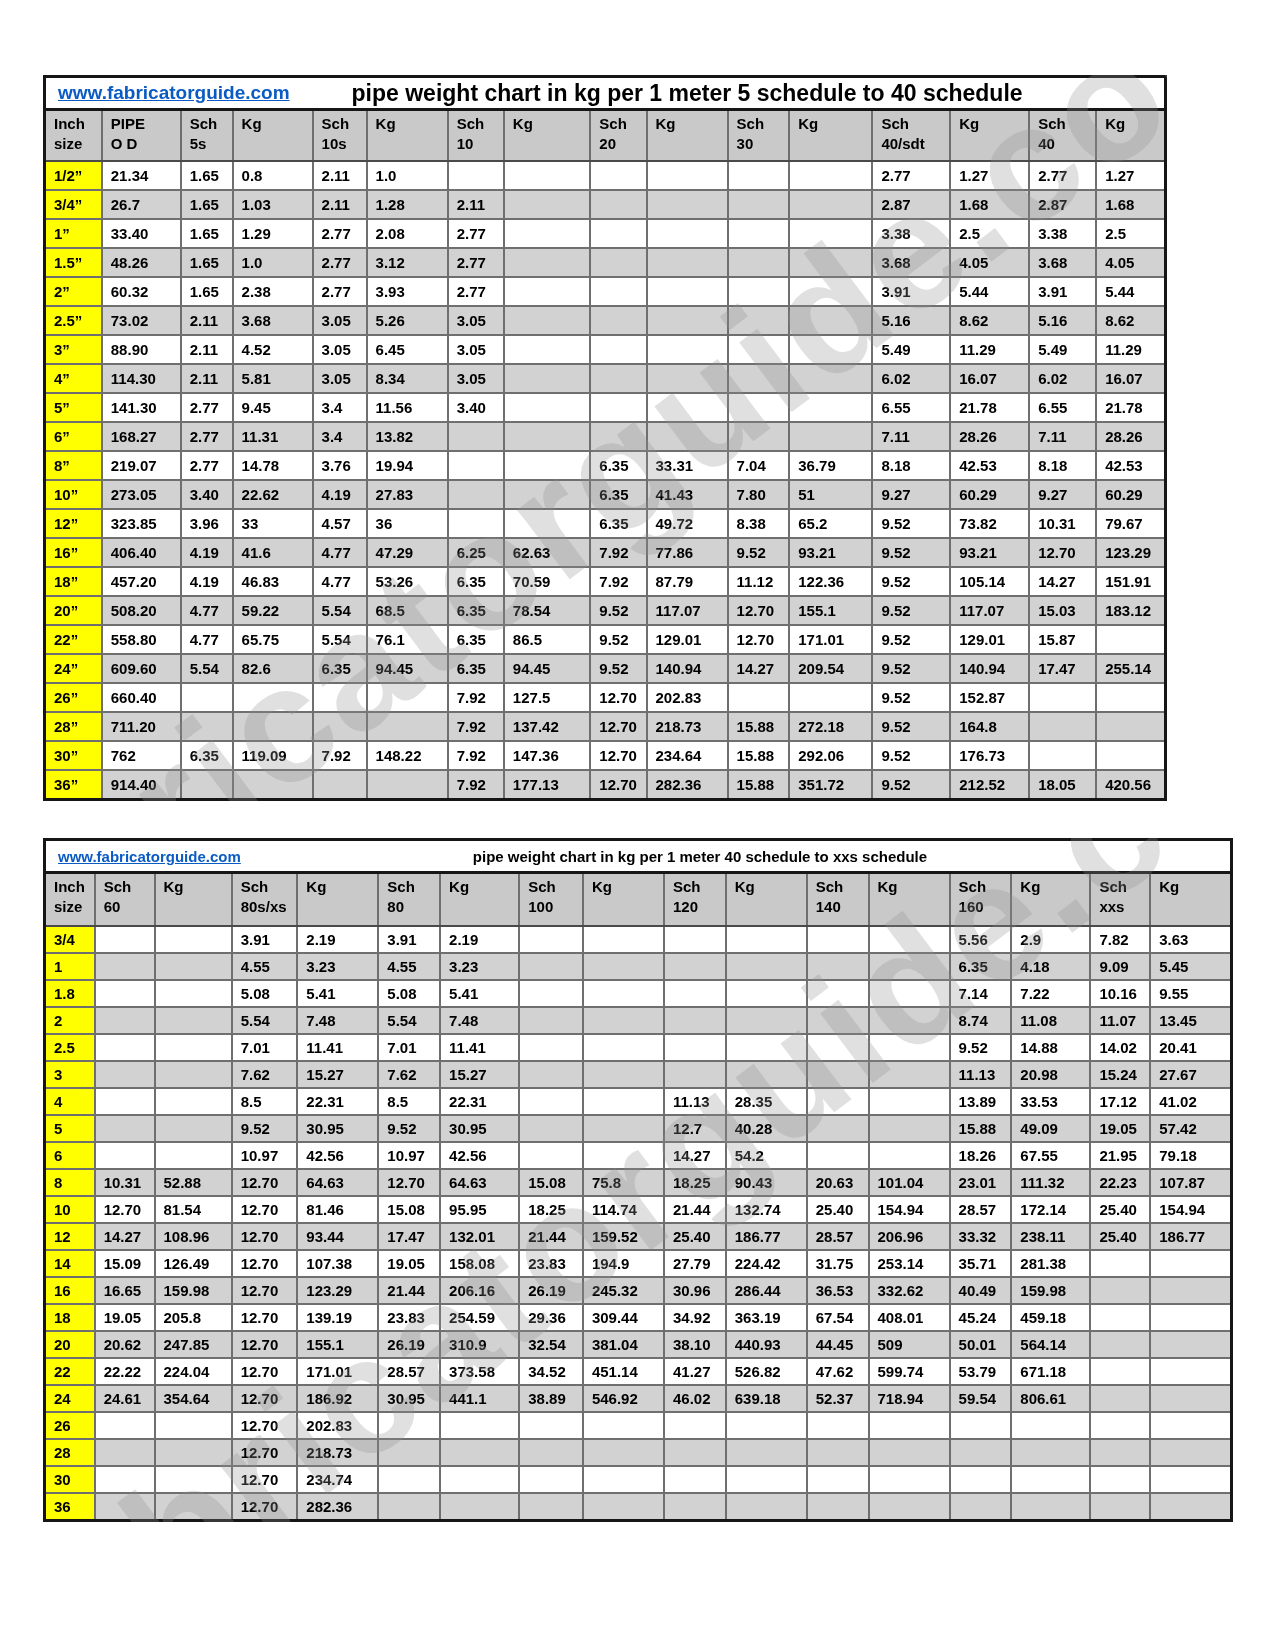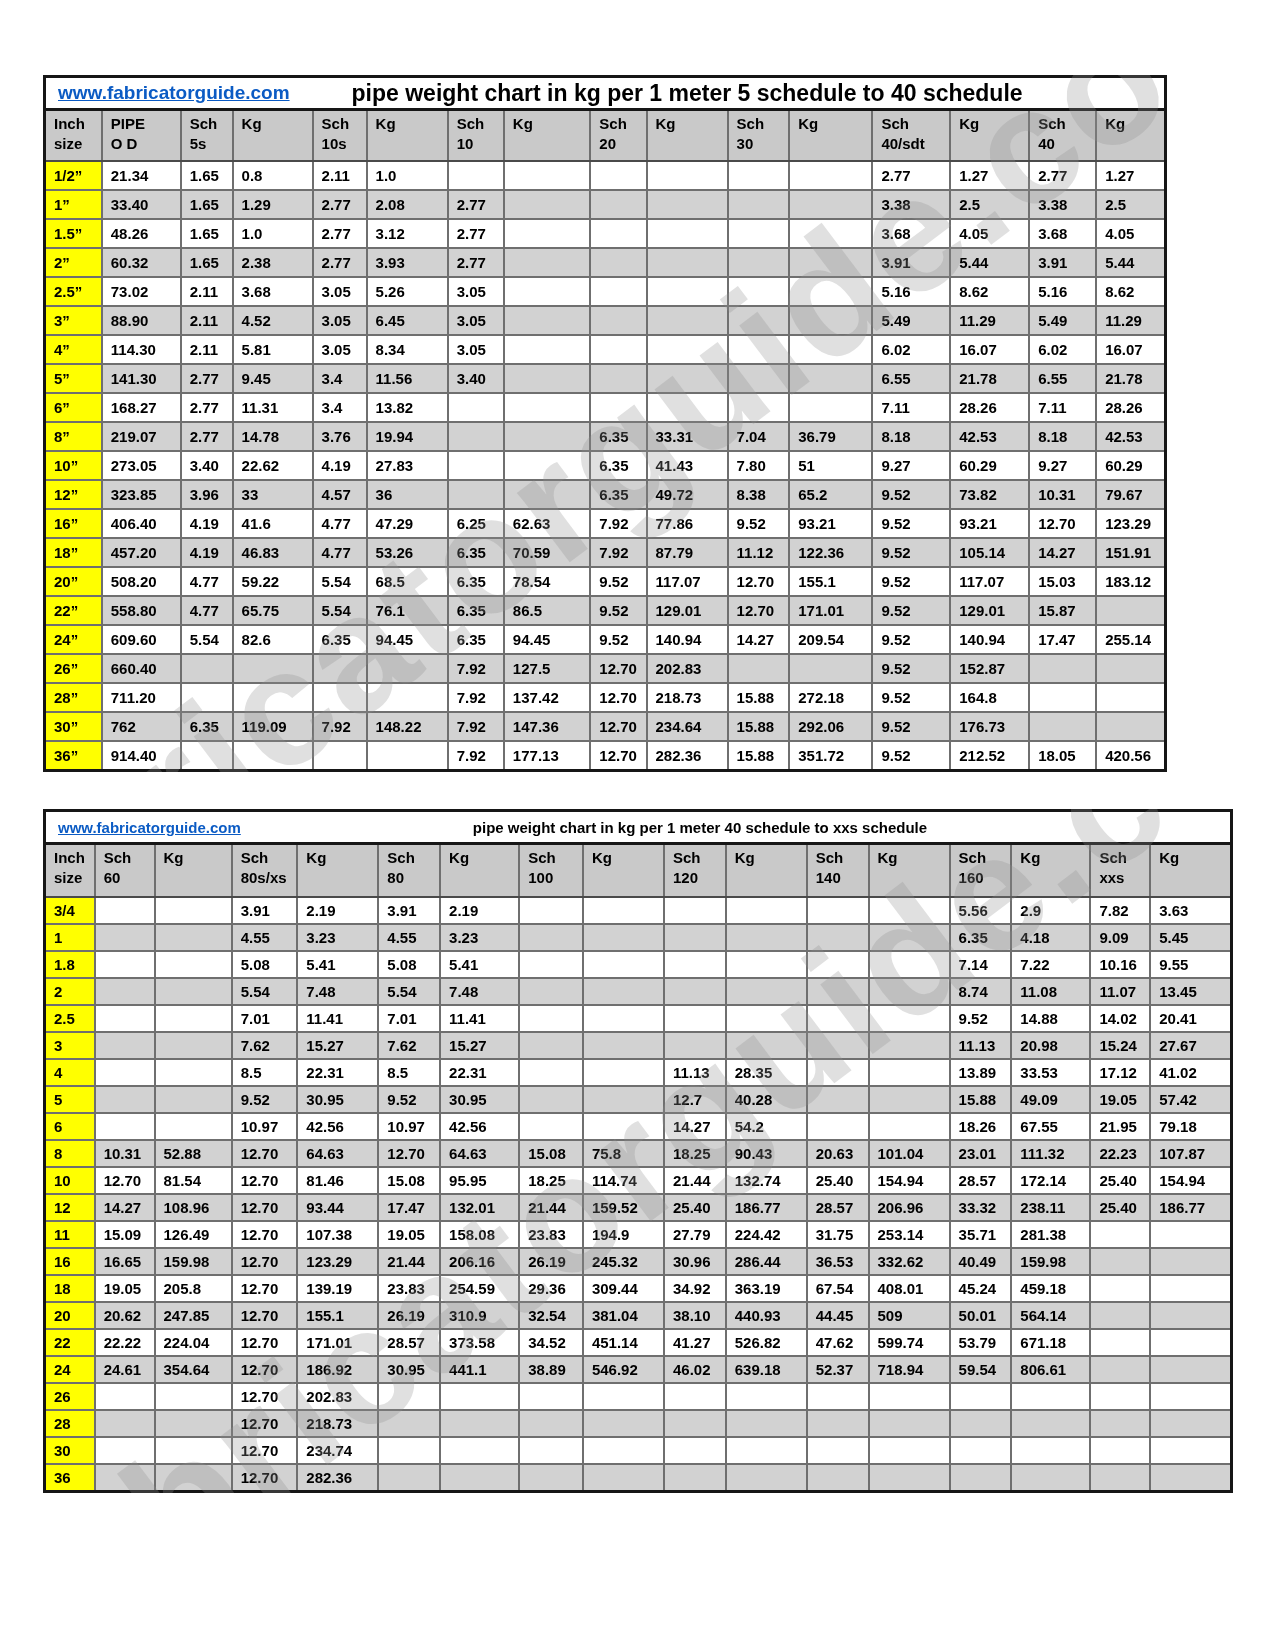--- a/index.html
+++ b/index.html
@@ -200,20 +200,38 @@
             <td></td>
             <td></td>
             <td></td>
             <td></td>
             <td>2.77</td>
             <td>1.27</td>
             <td>2.77</td>
             <td>1.27</td>
           </tr>
           <tr>
+            <td class="inch">3/4”</td>
+            <td>26.7</td>
+            <td>1.65</td>
+            <td>1.03</td>
+            <td>2.11</td>
+            <td>1.28</td>
+            <td>2.11</td>
+            <td></td>
+            <td></td>
+            <td></td>
+            <td></td>
+            <td></td>
+            <td>2.87</td>
+            <td>1.68</td>
+            <td>2.87</td>
+            <td>1.68</td>
+          </tr>
+          <tr>
             <td class="inch">1”</td>
             <td>33.40</td>
             <td>1.65</td>
             <td>1.29</td>
             <td>2.77</td>
             <td>2.08</td>
             <td>2.77</td>
             <td></td>
             <td></td>
             <td></td>
@@ -895,21 +913,21 @@
             <td>25.40</td>
             <td>186.77</td>
             <td>28.57</td>
             <td>206.96</td>
             <td>33.32</td>
             <td>238.11</td>
             <td>25.40</td>
             <td>186.77</td>
           </tr>
           <tr>
-            <td class="inch">11</td>
+            <td class="inch">14</td>
             <td>15.09</td>
             <td>126.49</td>
             <td>12.70</td>
             <td>107.38</td>
             <td>19.05</td>
             <td>158.08</td>
             <td>23.83</td>
             <td>194.9</td>
             <td>27.79</td>
             <td>224.42</td>

